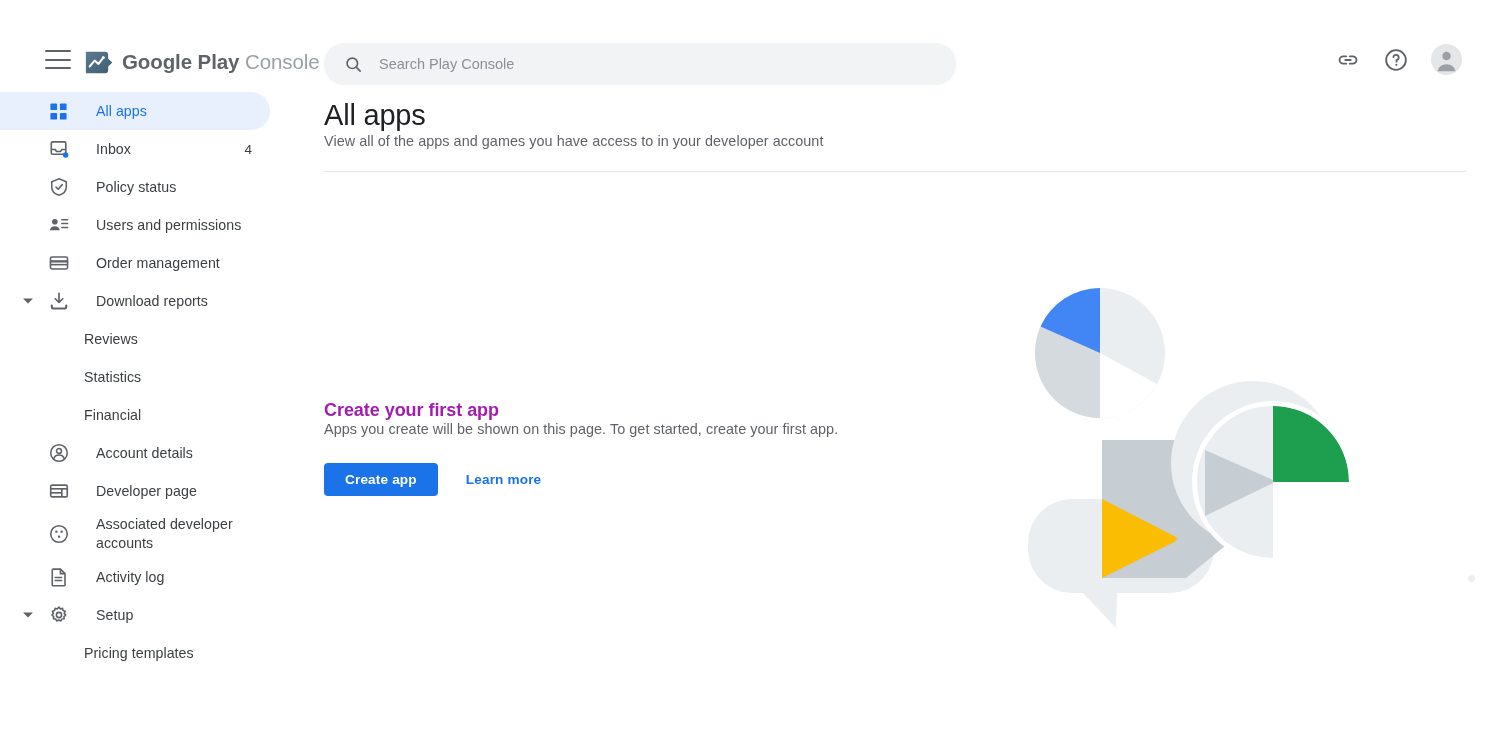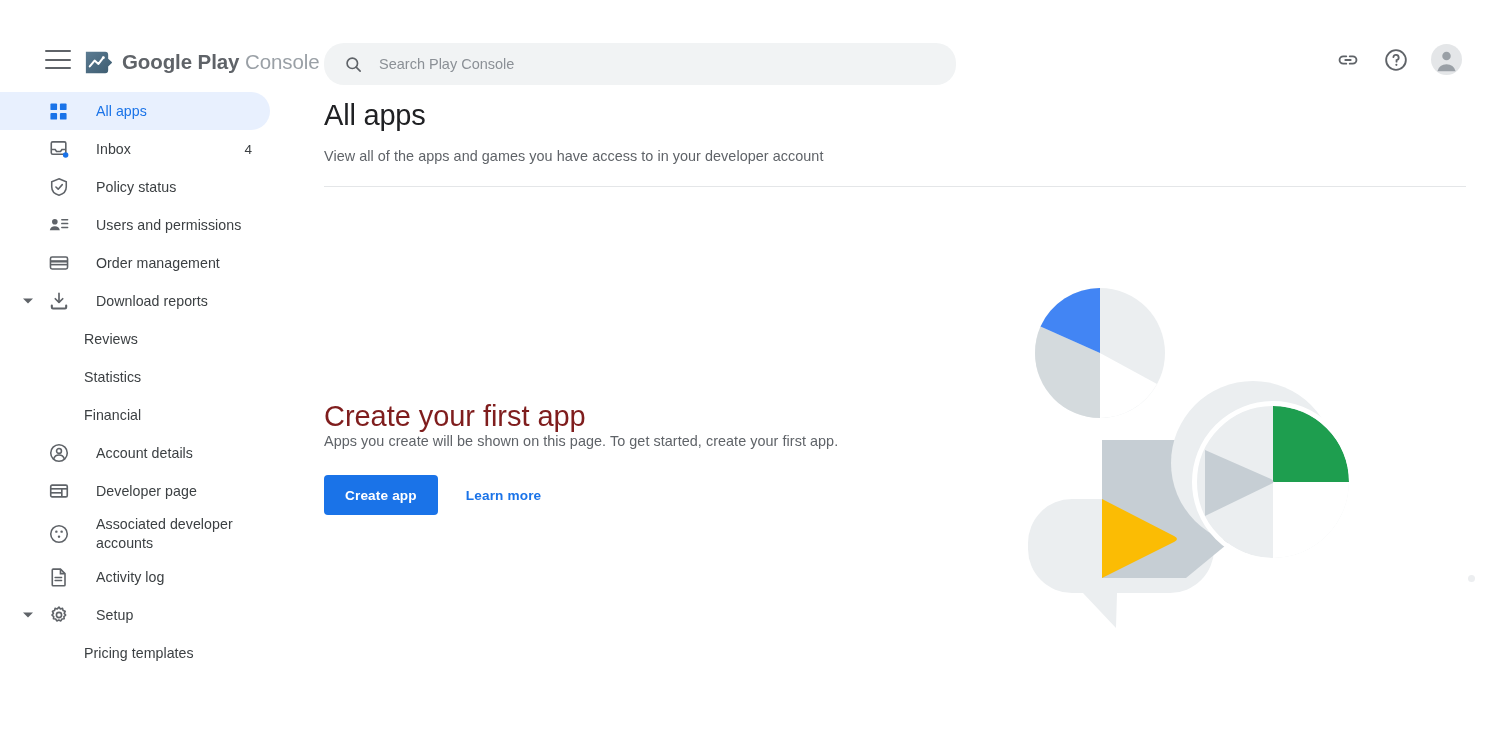--- a/index.html
+++ b/index.html
@@ -69,30 +69,30 @@
   .nav-item.two-line .ni-label { line-height: 1.35; }
   .caret {
     position: absolute; left: 23px; top: 50%; transform: translateY(-50%);
     width: 0; height: 0; border-left: 5px solid transparent; border-right: 5px solid transparent;
     border-top: 5px solid #5f6368;
   }
 
   
   .main { position: absolute; left: 324px; top: 98px; width: 1176px; }
   .page-title { font-size: 29px; font-weight: 400; color: #202124; letter-spacing: -0.2px; line-height: 1.2; }
-  .page-sub { margin-top: 15px; font-size: 14.4px; color: #5f6368; letter-spacing: 0.05px; }
+  .page-sub { font-size: 14.4px; color: #5f6368; letter-spacing: 0.05px; }
   .divider { margin-top: 22px; width: 1142px; height: 1px; background: #e4e6e8; }
 
   .empty-block { position: absolute; left: 0; top: 302px; width: 600px; }
-  .empty-title { font-size: 29px; font-weight: 400; color: #7f1d1d; letter-spacing: -0.05px; }
+  .empty-title { font-size: 18px; font-weight: 700; color: #a21caf; letter-spacing: -0.05px; }
   .empty-desc { font-size: 14.4px; color: #5f6368; letter-spacing: 0.05px; }
   .empty-actions { margin-top: 26px; display: flex; align-items: center; gap: 16px; }
   .btn-primary {
     background: #1a73e8; color: #fff; border: none; border-radius: 4px;
-    height: 40px; padding: 0 21px; font-size: 13.6px; font-weight: 600;
+    height: 33px; padding: 0 21px; font-size: 13.6px; font-weight: 600;
     font-family: "Liberation Sans", sans-serif; cursor: pointer; letter-spacing: 0.15px;
   }
   .btn-link {
     background: none; border: none; color: #1a73e8; font-size: 13.6px; font-weight: 600;
     font-family: "Liberation Sans", sans-serif; cursor: pointer; padding: 0 12px; letter-spacing: 0.15px;
   }
 
   .illustration { position: absolute; left: 1010px; top: 288px; width: 350px; height: 345px; }
   .tiny-dot { position: absolute; left: 1468px; top: 575px; width: 7px; height: 7px; border-radius: 50%; background: #eceef0; }
 </style>

